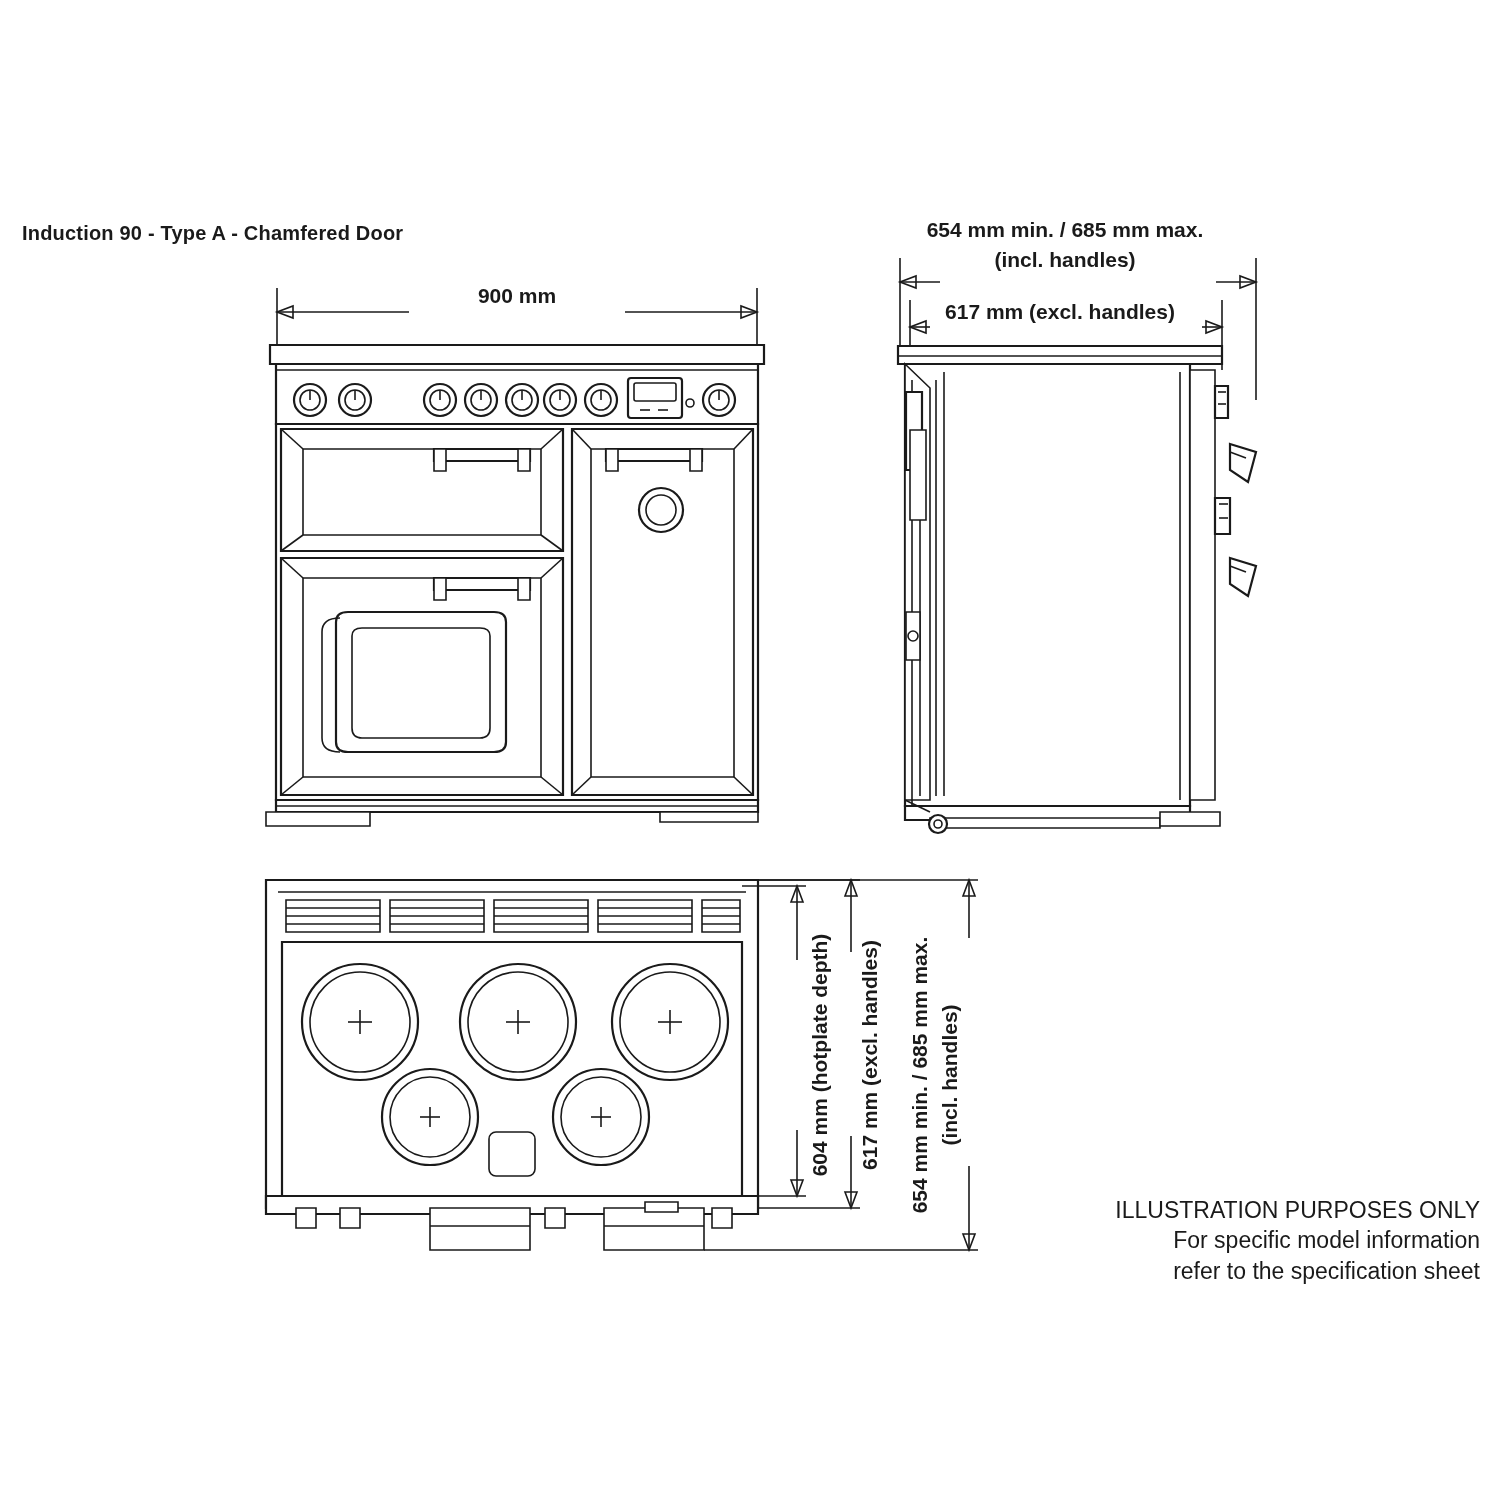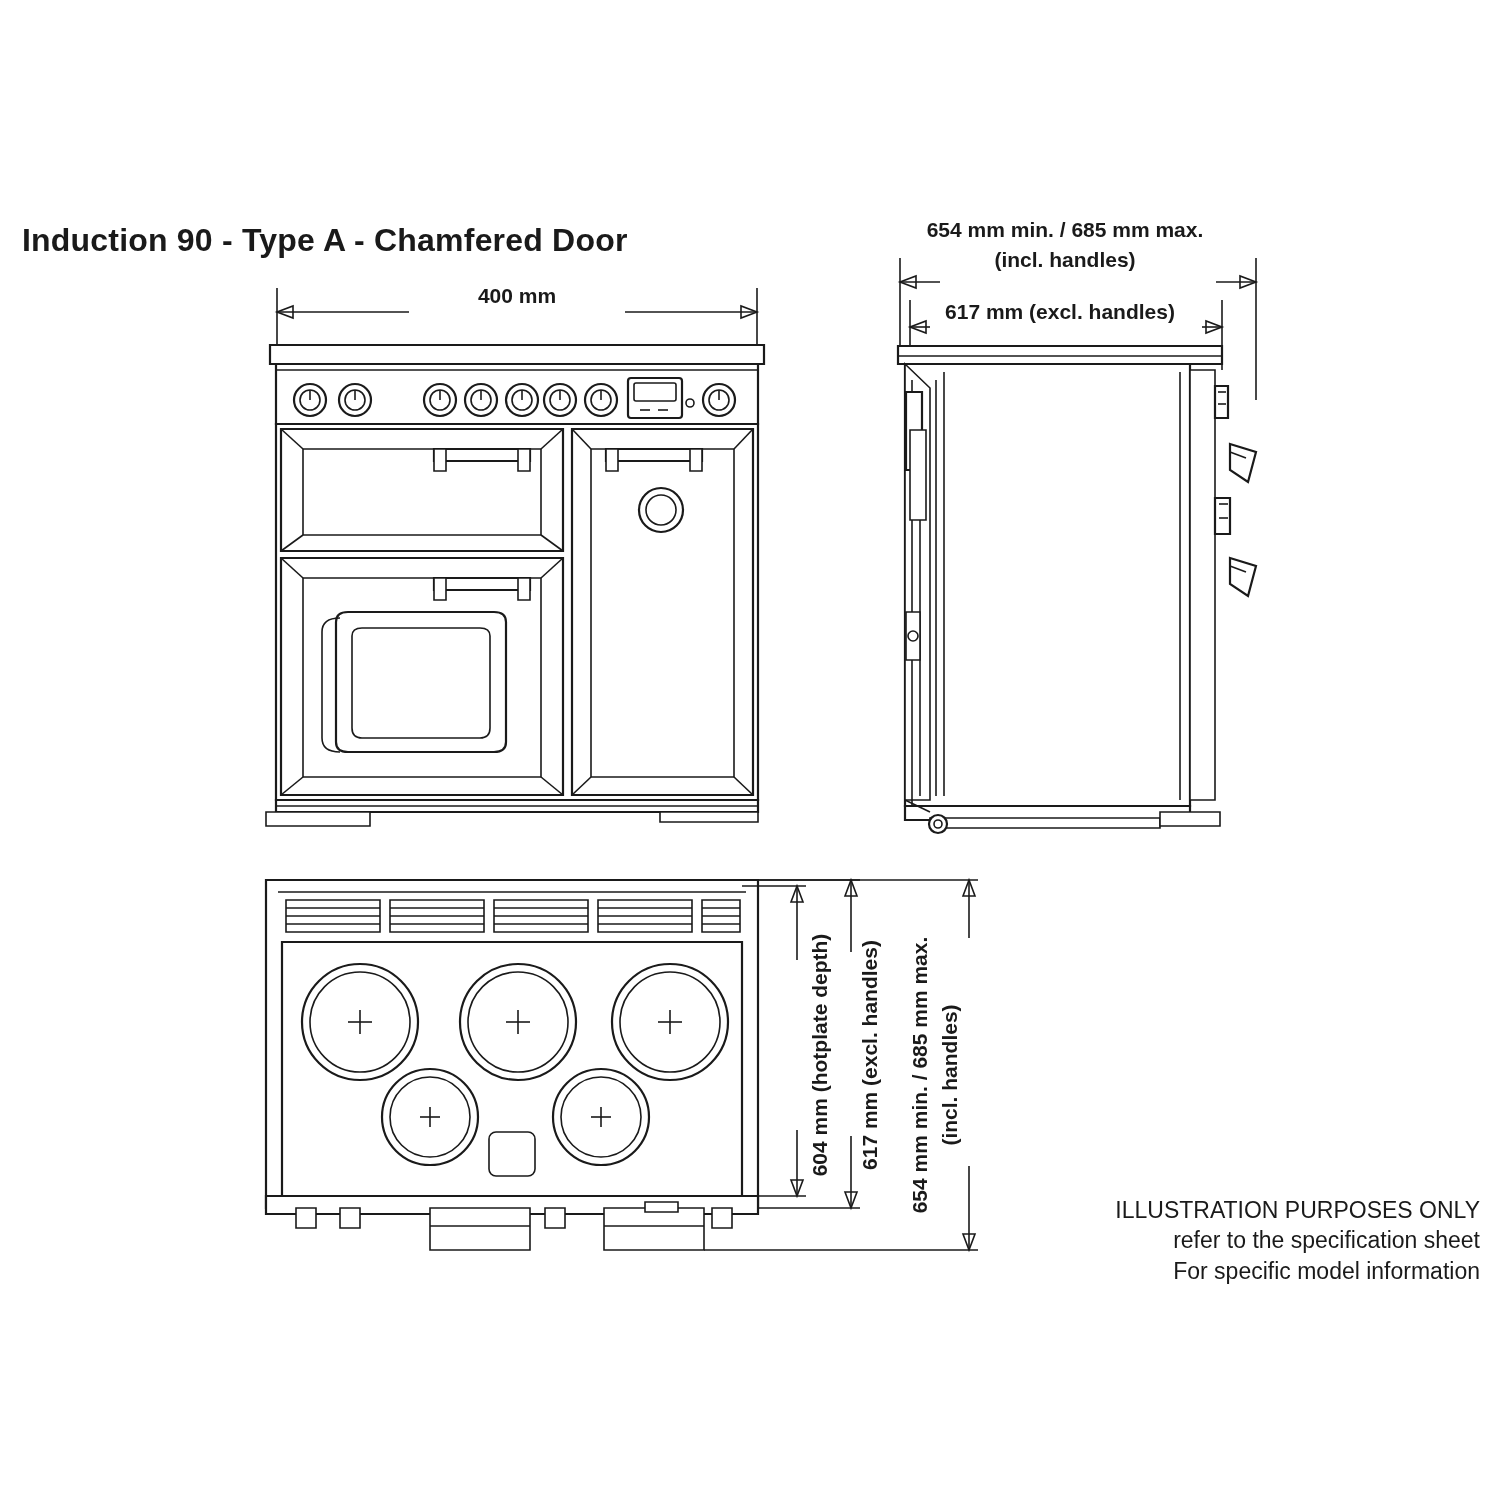--- a/index.html
+++ b/index.html
@@ -13,21 +13,21 @@
     height: 1500px;
     background: #ffffff;
     font-family: "Liberation Sans", sans-serif;
     color: #1a1a1a;
     overflow: hidden;
   }
   .title {
     position: absolute;
     left: 22px;
     top: 222px;
-    font-size: 32px;
+    font-size: 20px;
     font-weight: bold;
     letter-spacing: 0.2px;
     white-space: nowrap;
     text-align: center;
   }
   .dimlabel {
     position: absolute;
     font-size: 21px;
     font-weight: bold;
     white-space: nowrap;
@@ -50,35 +50,35 @@
   .med { stroke-width: 2.2; }
   .fillw { fill: #ffffff; }
 </style>
 </head>
 <body>
 
 <div id="page">
 
   <div class="title">Induction 90 - Type A - Chamfered Door</div>
 
-  <div class="dimlabel" style="left:417px; top:284px; width:200px;">400 mm</div>
+  <div class="dimlabel" style="left:417px; top:284px; width:200px;">900 mm</div>
 
   <div class="dimlabel" style="left:845px; top:218px; width:440px;">654 mm min. / 685 mm max.</div>
   <div class="dimlabel" style="left:845px; top:248px; width:440px;">(incl. handles)</div>
   <div class="dimlabel" style="left:840px; top:300px; width:440px;">617 mm (excl. handles)</div>
 
   <div class="dimlabel vert" style="left:640px; top:1043px; width:360px;">604 mm (hotplate depth)</div>
   <div class="dimlabel vert" style="left:690px; top:1043px; width:360px;">617 mm (excl. handles)</div>
   <div class="dimlabel vert" style="left:720px; top:1063px; width:400px;">654 mm min. / 685 mm max.</div>
   <div class="dimlabel vert" style="left:750px; top:1063px; width:400px;">(incl. handles)</div>
 
   <div class="note" style="left:800px; top:1195px; width:680px;">
     <div>ILLUSTRATION PURPOSES ONLY</div>
+    <div>For specific model information</div>
     <div>refer to the specification sheet</div>
-    <div>For specific model information</div>
   </div>
 
   <svg width="1500" height="1500" viewBox="0 0 1500 1500">
 
     <g>
 
       <line class="ln thin" x1="277" y1="288" x2="277" y2="350"></line>
       <line class="ln thin" x1="757" y1="288" x2="757" y2="350"></line>
       <line class="ln thin" x1="277" y1="312" x2="409" y2="312"></line>
       <line class="ln thin" x1="625" y1="312" x2="757" y2="312"></line>

